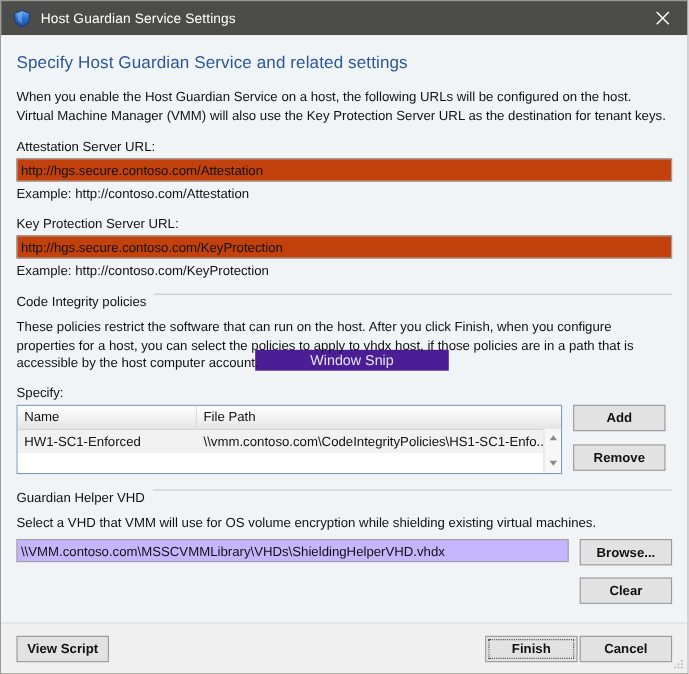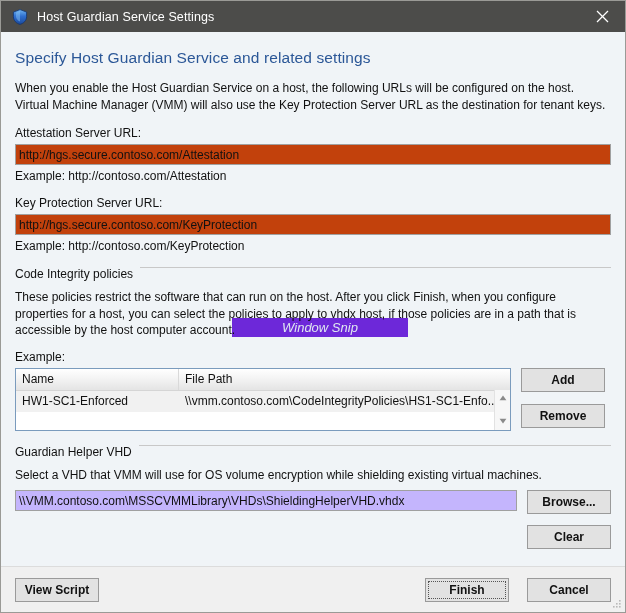--- a/index.html
+++ b/index.html
@@ -285,45 +285,44 @@
     border-top: 1px solid #dcdcdc;
     display: flex;
     align-items: center;
     padding: 0 14px;
     box-sizing: border-box;
     position: relative;
   }
   .footer-right {
     margin-left: auto;
     display: flex;
-    gap: 18px;
+    gap: 2px;
   }
   .grip {
     position: absolute;
     right: 3px;
     bottom: 2px;
     width: 12px;
     height: 12px;
   }
 
   
   .watermark {
     position: absolute;
     left: 231px;
     top: 286px;
     width: 176px;
     height: 19px;
-    background: #6d28d9;
+    background: #4c1d95;
     color: #dfe7f0;
     font-size: 13px;
     text-align: center;
     line-height: 19px;
     pointer-events: none;
     z-index: 0;
-    font-style: italic;
   }
   .body > *:not(.watermark) { position: relative; z-index: 1; }
 </style>
 </head>
 <body>
 
 <div class="window">
 
   <div class="titlebar">
     <svg class="title-icon" viewBox="0 0 16 16">
@@ -369,21 +368,21 @@
       <span class="g-label">Code Integrity policies</span>
       <span class="g-rule"></span>
     </div>
 
     <div class="para">
       <div>These policies restrict the software that can run on the host. After you click Finish, when you configure</div>
       <div>properties for a host, you can select the policies to apply to vhdx host, if those policies are in a path that is</div>
       <div>accessible by the host computer account.</div>
     </div>
 
-    <div class="policies-label">Example:</div>
+    <div class="policies-label">Specify:</div>
 
     <div class="policies-row">
       <div class="grid">
         <div class="grid-head">
           <div class="th c1">Name</div>
           <div class="th c2">File Path</div>
         </div>
         <div class="grid-body">
           <div class="tr">
             <div class="td c1">HW1-SC1-Enforced</div>

